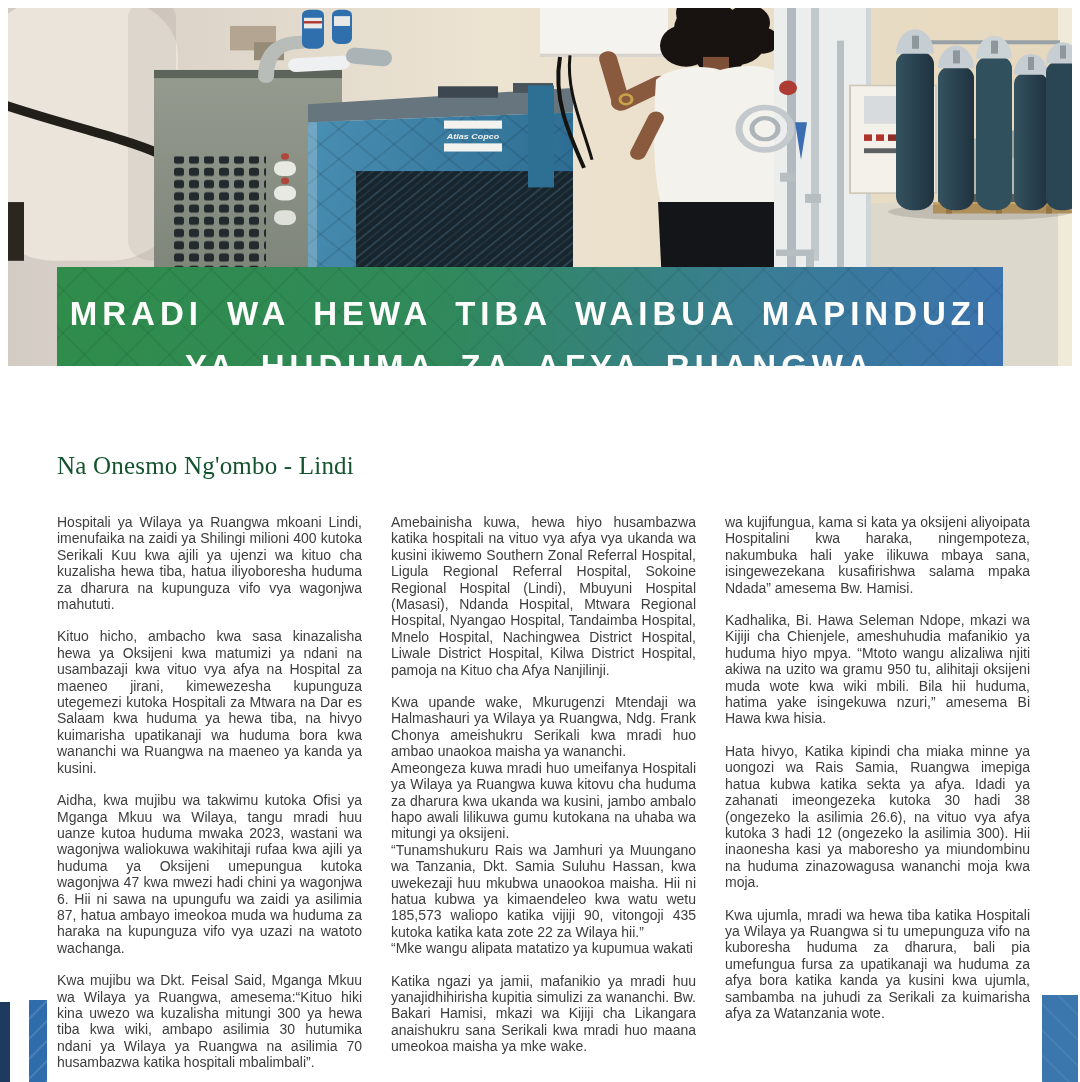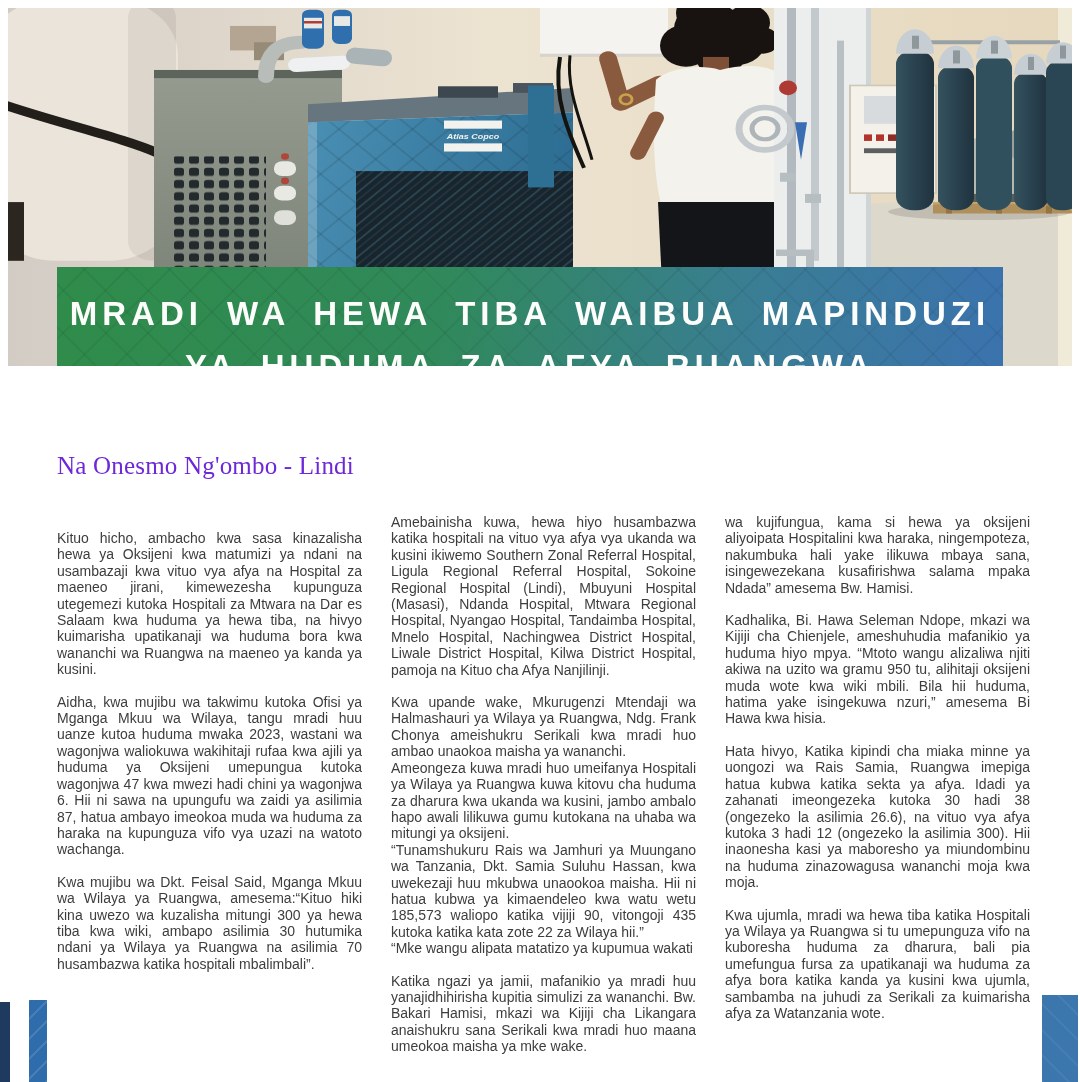--- a/index.html
+++ b/index.html
@@ -30,21 +30,21 @@
   .banner-line {
     color:#fdfdfc; font-weight:700; font-size:33px;
     letter-spacing:5px; word-spacing:10px; line-height:1.62;
     white-space:nowrap; text-align:center;
   }
 
   
   .byline {
     position:absolute; left:57px; top:452px;
     font-family:"Liberation Serif", serif;
-    font-size:25px; color:#6d28d9; letter-spacing:0.2px;
+    font-size:25px; color:#14532d; letter-spacing:0.2px;
   }
 
   
   .columns {
     position:absolute; left:57px; top:514px; width:973px; height:560px;
     display:flex; gap:29px; overflow:hidden;
   }
   .col {
     flex:1 1 0; text-align:justify;
     font-size:14px; line-height:16.4px; color:#3d3d3d;
@@ -259,34 +259,35 @@
   <div class="banner">
     <div class="banner-line">MRADI WA HEWA TIBA WAIBUA MAPINDUZI</div>
     <div class="banner-line">YA HUDUMA ZA AFYA RUANGWA</div>
   </div>
 </div>
 
 <div class="byline">Na Onesmo Ng'ombo - Lindi</div>
 
 <div class="columns">
   <div class="col">
+      <p class="para">Hospitali ya Wilaya ya Ruangwa mkoani Lindi, imenufaika na zaidi ya Shilingi milioni 400 kutoka Serikali Kuu kwa ajili ya ujenzi wa kituo cha kuzalisha hewa tiba, hatua iliyoboresha huduma za dharura na kupunguza vifo vya wagonjwa mahututi.</p>
       <p class="para gap">Kituo hicho, ambacho kwa sasa kinazalisha hewa ya Oksijeni kwa matumizi ya ndani na usambazaji kwa vituo vya afya na Hospital za maeneo jirani, kimewezesha kupunguza utegemezi kutoka Hospitali za Mtwara na Dar es Salaam kwa huduma ya hewa tiba, na hivyo kuimarisha upatikanaji wa huduma bora kwa wananchi wa Ruangwa na maeneo ya kanda ya kusini.</p>
       <p class="para gap">Aidha, kwa mujibu wa takwimu kutoka Ofisi ya Mganga Mkuu wa Wilaya, tangu mradi huu uanze kutoa huduma mwaka 2023, wastani wa wagonjwa waliokuwa wakihitaji rufaa kwa ajili ya huduma ya Oksijeni umepungua kutoka wagonjwa 47 kwa mwezi hadi chini ya wagonjwa 6. Hii ni sawa na upungufu wa zaidi ya asilimia 87, hatua ambayo imeokoa muda wa huduma za haraka na kupunguza vifo vya uzazi na watoto wachanga.</p>
       <p class="para gap">Kwa mujibu wa Dkt. Feisal Said, Mganga Mkuu wa Wilaya ya Ruangwa, amesema:“Kituo hiki kina uwezo wa kuzalisha mitungi 300 ya hewa tiba kwa wiki, ambapo asilimia 30 hutumika ndani ya Wilaya ya Ruangwa na asilimia 70 husambazwa katika hospitali mbalimbali”.</p>
     </div>
   <div class="col">
       <p class="para">Amebainisha kuwa, hewa hiyo husambazwa katika hospitali na vituo vya afya vya ukanda wa kusini ikiwemo Southern Zonal Referral Hospital, Ligula Regional Referral Hospital, Sokoine Regional Hospital (Lindi), Mbuyuni Hospital (Masasi), Ndanda Hospital, Mtwara Regional Hospital, Nyangao Hospital, Tandaimba Hospital, Mnelo Hospital, Nachingwea District Hospital, Liwale District Hospital, Kilwa District Hospital, pamoja na Kituo cha Afya Nanjilinji.</p>
       <p class="para gap">Kwa upande wake, Mkurugenzi Mtendaji wa Halmashauri ya Wilaya ya Ruangwa, Ndg. Frank Chonya ameishukru Serikali kwa mradi huo ambao unaokoa maisha ya wananchi.</p>
       <p class="para">Ameongeza kuwa mradi huo umeifanya Hospitali ya Wilaya ya Ruangwa kuwa kitovu cha huduma za dharura kwa ukanda wa kusini, jambo ambalo hapo awali lilikuwa gumu kutokana na uhaba wa mitungi ya oksijeni.</p>
       <p class="para">“Tunamshukuru Rais wa Jamhuri ya Muungano wa Tanzania, Dkt. Samia Suluhu Hassan, kwa uwekezaji huu mkubwa unaookoa maisha. Hii ni hatua kubwa ya kimaendeleo kwa watu wetu 185,573 waliopo katika vijiji 90, vitongoji 435 kutoka katika kata zote 22 za Wilaya hii.”</p>
       <p class="para">“Mke wangu alipata matatizo ya kupumua wakati</p>
       <p class="para gap">Katika ngazi ya jamii, mafanikio ya mradi huu yanajidhihirisha kupitia simulizi za wananchi. Bw. Bakari Hamisi, mkazi wa Kijiji cha Likangara anaishukru sana Serikali kwa mradi huo maana umeokoa maisha ya mke wake.</p>
     </div>
   <div class="col">
-      <p class="para">wa kujifungua, kama si hewa ya oksijeni aliyoipata Hospitalini kwa haraka, ningempoteza, nakumbuka hali yake ilikuwa mbaya sana, isingewezekana kusafirishwa salama mpaka Ndada” amesema Bw. Hamisi.</p>
+      <p class="para">wa kujifungua, kama si kata ya oksijeni aliyoipata Hospitalini kwa haraka, ningempoteza, nakumbuka hali yake ilikuwa mbaya sana, isingewezekana kusafirishwa salama mpaka Ndada” amesema Bw. Hamisi.</p>
       <p class="para gap">Kadhalika, Bi. Hawa Seleman Ndope, mkazi wa Kijiji cha Chienjele, ameshuhudia mafanikio ya huduma hiyo mpya. “Mtoto wangu alizaliwa njiti akiwa na uzito wa gramu 950 tu, alihitaji oksijeni muda wote kwa wiki mbili. Bila hii huduma, hatima yake isingekuwa nzuri,” amesema Bi Hawa kwa hisia.</p>
       <p class="para gap">Hata hivyo, Katika kipindi cha miaka minne ya uongozi wa Rais Samia, Ruangwa imepiga hatua kubwa katika sekta ya afya. Idadi ya zahanati imeongezeka kutoka 30 hadi 38 (ongezeko la asilimia 26.6), na vituo vya afya kutoka 3 hadi 12 (ongezeko la asilimia 300). Hii inaonesha kasi ya maboresho ya miundombinu na huduma zinazowagusa wananchi moja kwa moja.</p>
       <p class="para gap">Kwa ujumla, mradi wa hewa tiba katika Hospitali ya Wilaya ya Ruangwa si tu umepunguza vifo na kuboresha huduma za dharura, bali pia umefungua fursa za upatikanaji wa huduma za afya bora katika kanda ya kusini kwa ujumla, sambamba na juhudi za Serikali za kuimarisha afya za Watanzania wote.</p>
     </div>
 </div>
 
 <div class="corner-bar-navy"></div>
 <div class="corner-bar-blue"></div>
 <div class="corner-tab-right"></div>
 

